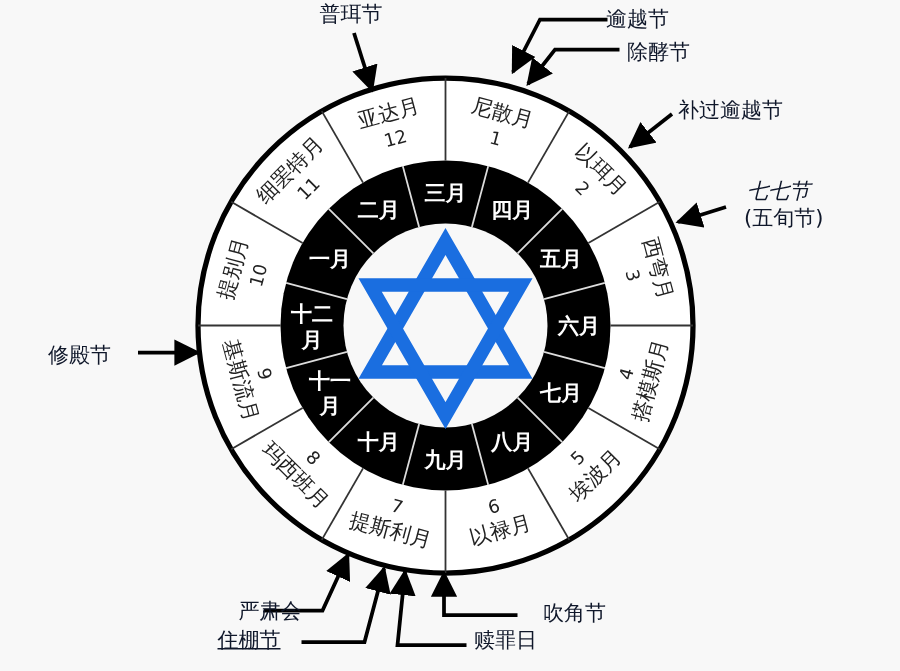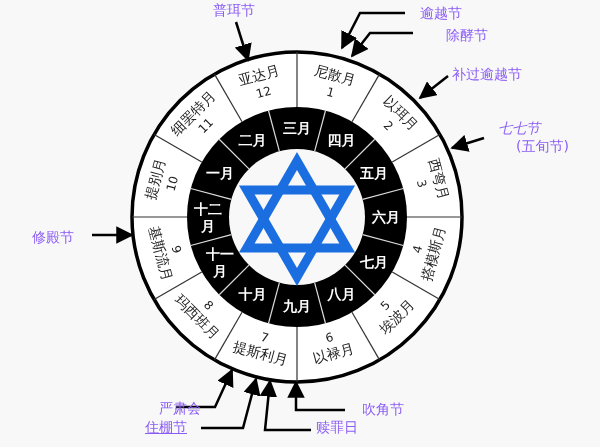--- a/index.html
+++ b/index.html
@@ -1,19 +1,19 @@
 <!DOCTYPE html>
 <html><head>
 <meta charset="utf-8">
 <style>
   html, body { margin:0; padding:0; }
   body { width:600px; height:447px; background:#f8f8f8; position:relative; overflow:hidden;
          font-family:"DejaVu Sans", sans-serif; }
   svg { position:absolute; left:0; top:0; }
-  .lbl { position:absolute; font-size:14px; color:#8b5cf6; white-space:nowrap; line-height:16px; }
+  .lbl { position:absolute; font-size:14px; color:#0f172a; white-space:nowrap; line-height:16px; }
 </style>
 </head>
 <body>
 
 <svg width="600" height="447" viewBox="0 0 600 447" xmlns="http://www.w3.org/2000/svg">
   <defs>
     <marker id="ah" viewBox="0 0 10 10" refX="9" refY="5" markerWidth="7" markerHeight="7" orient="auto">
       <path d="M0,0 L10,5 L0,10 z" fill="#000"></path>
     </marker>
   </defs>
@@ -144,22 +144,22 @@
       <path d="M484,138 L452,148" marker-end="url(#ah)"></path>
       <path d="M92,235 L132,235" marker-end="url(#ah)"></path>
       <path d="M176,407 L215,407 L232,370" marker-end="url(#ah)"></path>
       <path d="M201,428 L243,428 L256,379" marker-end="url(#ah)"></path>
       <path d="M311,430 L265,430 L270,381" marker-end="url(#ah)"></path>
       <path d="M345,410 L296,410 L296,382" marker-end="url(#ah)"></path>
     </g>
 </svg>
 
 <div class="lbl" style="left:213px;top:2px;">普珥节</div>
-<div class="lbl" style="left:420px;top:5px;">逾越节</div>
-<div class="lbl" style="left:418px;top:27px;margin-left:28px;">除酵节</div>
+<div class="lbl" style="left:404px;top:5px;">逾越节</div>
+<div class="lbl" style="left:418px;top:27px;">除酵节</div>
 <div class="lbl" style="left:452px;top:66px;text-align:right;">补过逾越节</div>
 <div class="lbl" style="left:498px;top:120px;font-style:italic;">七七节</div>
-<div class="lbl" style="left:496px;top:138px;margin-left:20px;">(五旬节)</div>
+<div class="lbl" style="left:496px;top:138px;">(五旬节)</div>
 <div class="lbl" style="left:32px;top:229px;">修殿节</div>
 <div class="lbl" style="left:115px;top:400px;margin-left:44px;">严肃会</div>
 <div class="lbl" style="left:145px;top:419px;text-decoration:underline;">住棚节</div>
 <div class="lbl" style="left:316px;top:419px;">赎罪日</div>
 <div class="lbl" style="left:350px;top:401px;margin-left:12px;">吹角节</div>
 
 </body></html>

